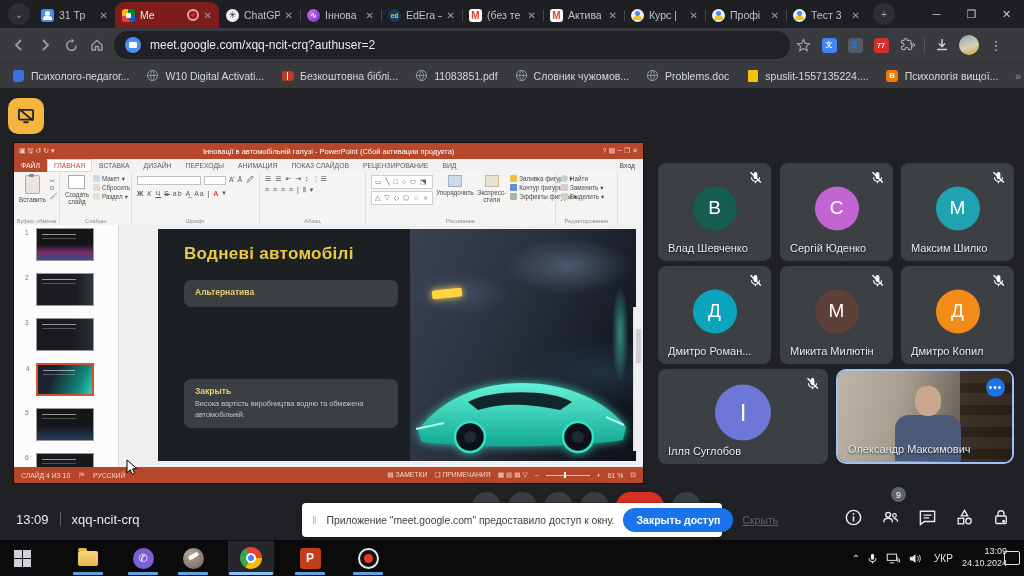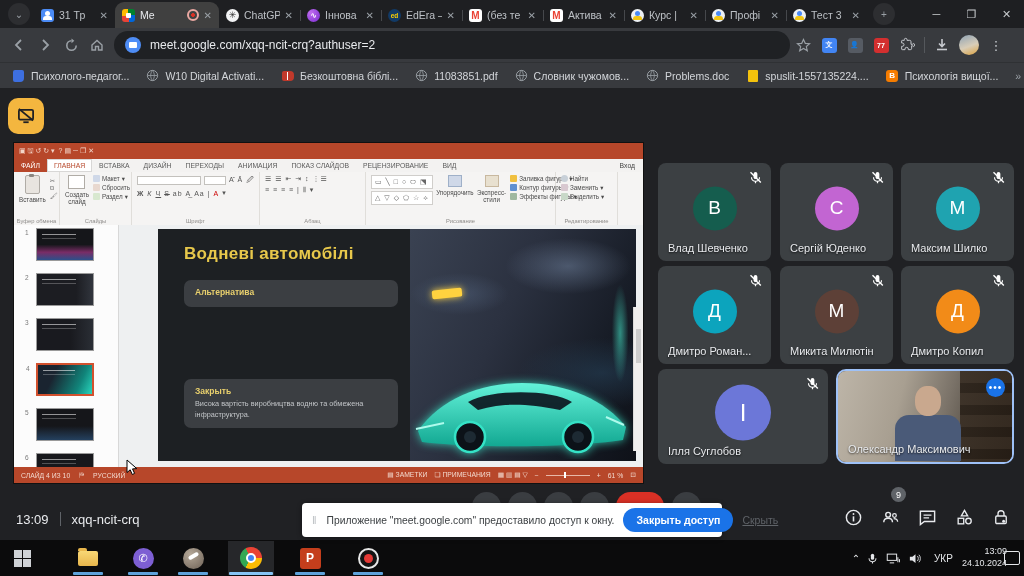--- a/index.html
+++ b/index.html
@@ -6,21 +6,21 @@
   body{font-family:"Liberation Sans","DejaVu Sans",sans-serif;}
   .screen{position:relative;width:1024px;height:576px;overflow:hidden;background:#202124;}
   svg{display:block;}
 
   
   .tabstrip{position:absolute;top:0;left:0;right:0;height:28px;background:#1e1f22;display:flex;align-items:flex-end;}
   .tab-search{width:22px;height:22px;margin:3px 4px 3px 8px;border-radius:50%;background:#2d2e31;color:#9aa0a6;display:flex;align-items:center;justify-content:center;font-size:10px;flex:none;}
   .tab{height:26px;display:flex;align-items:center;gap:5px;padding:0 7px;width:81px;box-sizing:border-box;border-radius:9px 9px 0 0;color:#bdc1c6;font-size:10.5px;position:relative;flex:none;}
   .tab .ttl{flex:1;overflow:hidden;white-space:nowrap;}
   .tab .x{color:#9aa0a6;font-size:10px;flex:none;}
-  .tab.active{background:#404040;color:#e8eaed;width:104px;}
+  .tab.active{background:#7f1d1d;color:#e8eaed;width:104px;}
   .tab:not(.active)+.tab:not(.active)::before{content:"";position:absolute;left:0;top:8px;height:11px;width:1px;background:#46484c;}
   .fav{width:13px;height:13px;border-radius:3px;flex:none;display:flex;align-items:center;justify-content:center;font-size:8px;font-weight:bold;position:relative;overflow:hidden;}
   .fav-meet{border-radius:3px;background:conic-gradient(#00832d 0 90deg,#0066da 0 180deg,#e94235 0 270deg,#ffba00 0 360deg);}
   .fav-meet::after{content:"";width:5px;height:5px;background:#fff;border-radius:1px;}
   .fav-chatgpt{background:#f2f3f5;color:#2b2b2b;border-radius:50%;font-size:9px;}
   .fav-purple{background:radial-gradient(circle at 30% 30%,#c06df0,#7a2bd0);border-radius:50%;color:#fff;font-size:8px;}
   .fav-edera{background:#123a66;border-radius:50%;color:#ffd100;font-size:6.5px;}
   .fav-gmail{background:#fff;color:#ea4335;font-size:10px;}
   .p-head{width:5px;height:5px;border-radius:50%;position:absolute;top:2px;left:4px;}
   .p-body{width:9px;height:4px;border-radius:3px 3px 0 0;position:absolute;bottom:2px;left:2px;}
@@ -386,20 +386,21 @@
     <svg width="18" height="16" viewBox="0 0 20 18">
       <rect x="2" y="2" width="16" height="11" rx="1.5" fill="none" stroke="#202124" stroke-width="2"></rect>
       <path d="M7 16 H13" stroke="#202124" stroke-width="2"></path>
       <path d="M2 1 L18 14" stroke="#202124" stroke-width="2"></path>
     </svg>
   </div>
 
   <div class="ppt">
     <div class="ppt-title">
       <span class="qat">▣ 🖫 ↺ ↻ ▾</span>
+      <span class="t">Інновації в автомобільній галузі - PowerPoint (Сбой активации продукта)</span>
       <span class="wins">? ▤ ─ ❐ ✕</span>
     </div>
     <div class="ppt-tabs">
       <span class="ptab file">ФАЙЛ</span>
       <span class="ptab act">ГЛАВНАЯ</span>
       <span class="ptab">ВСТАВКА</span>
       <span class="ptab">ДИЗАЙН</span>
       <span class="ptab">ПЕРЕХОДЫ</span>
       <span class="ptab">АНИМАЦИЯ</span>
       <span class="ptab">ПОКАЗ СЛАЙДОВ</span>
@@ -500,21 +501,21 @@
           </div>
       </div>
 
       <div class="slide">
         <div class="slide-title">Водневі автомобілі</div>
         <div class="card" style="top:51px;">
           <h4>Альтернатива</h4>
         </div>
         <div class="card" style="top:150px;">
           <h4>Закрыть</h4>
-          <p>Висока вартість виробництва водню та обмежена інфраструктура.</p>
+          <p>Висока вартість виробництва водню та обмежена автомобільній.</p>
         </div>
         <div class="car">
           <span class="neon"></span>
           <svg class="carsvg" width="226" height="118" viewBox="0 0 226 118">
             <defs>
               <linearGradient id="cg" x1="0" y1="0" x2="0" y2="1">
                 <stop offset="0" stop-color="#63f2d9"></stop>
                   <stop offset="1" stop-color="#12a892"></stop>
               </linearGradient>
             </defs>

